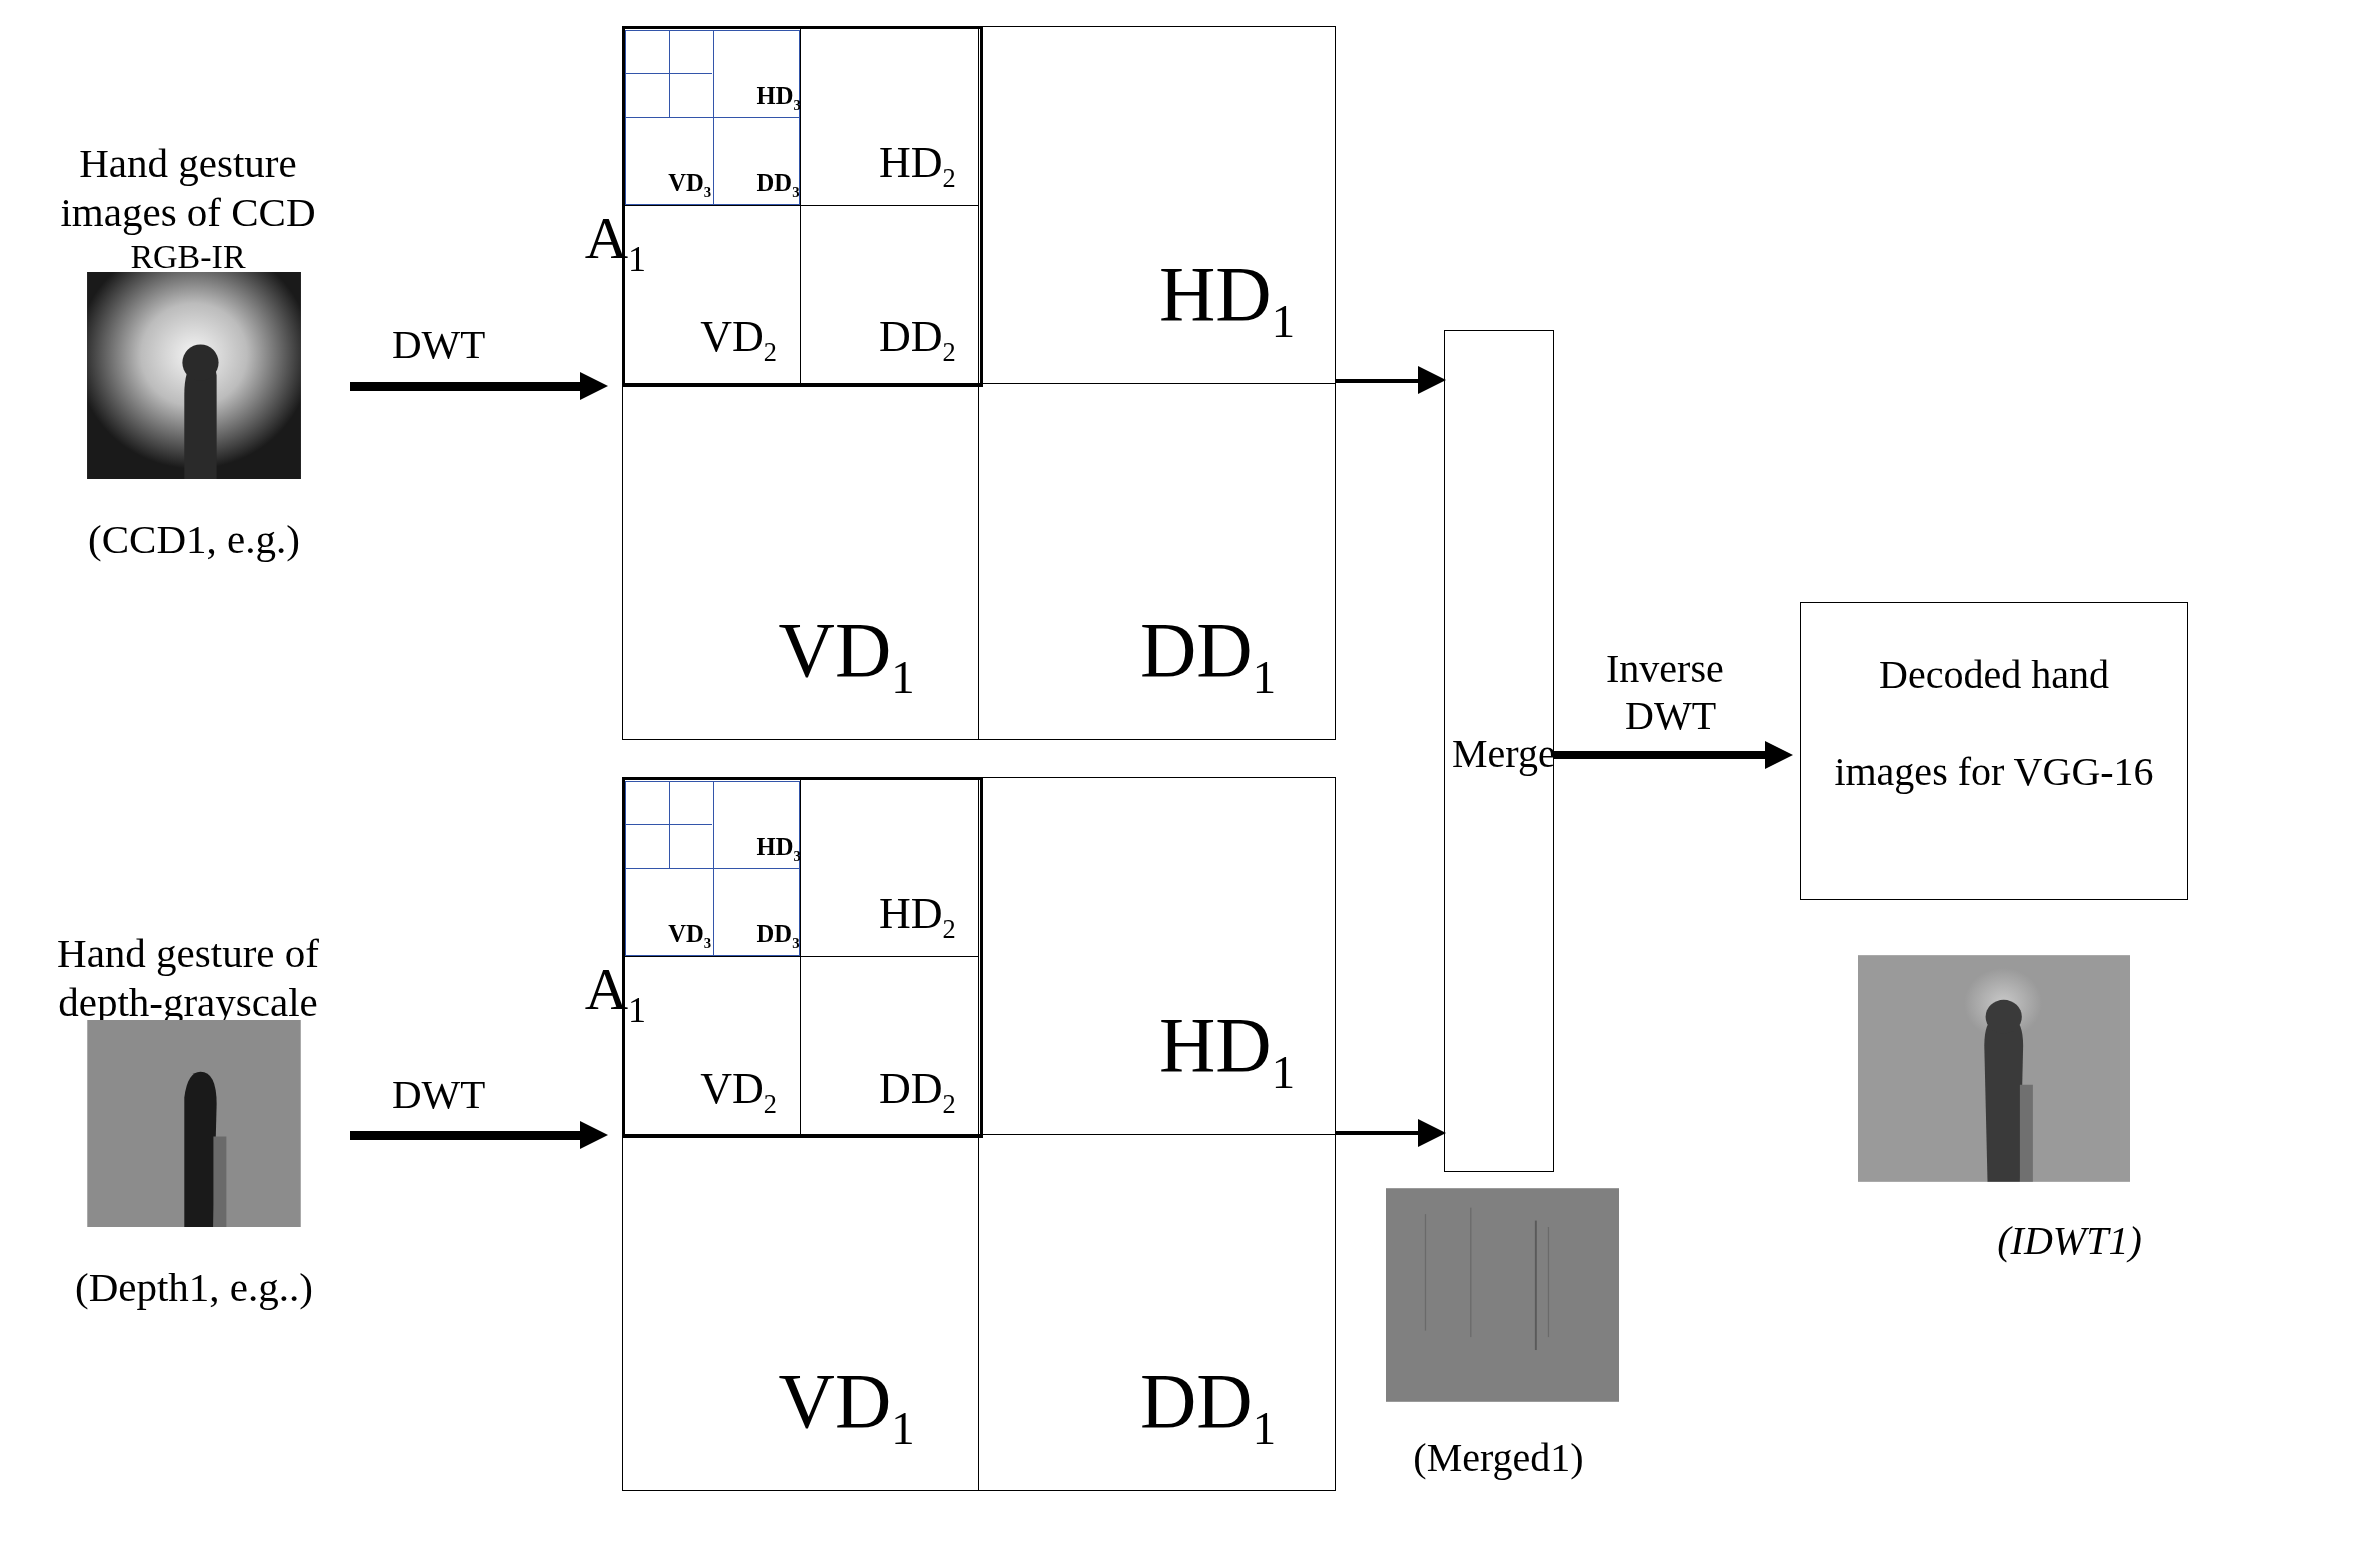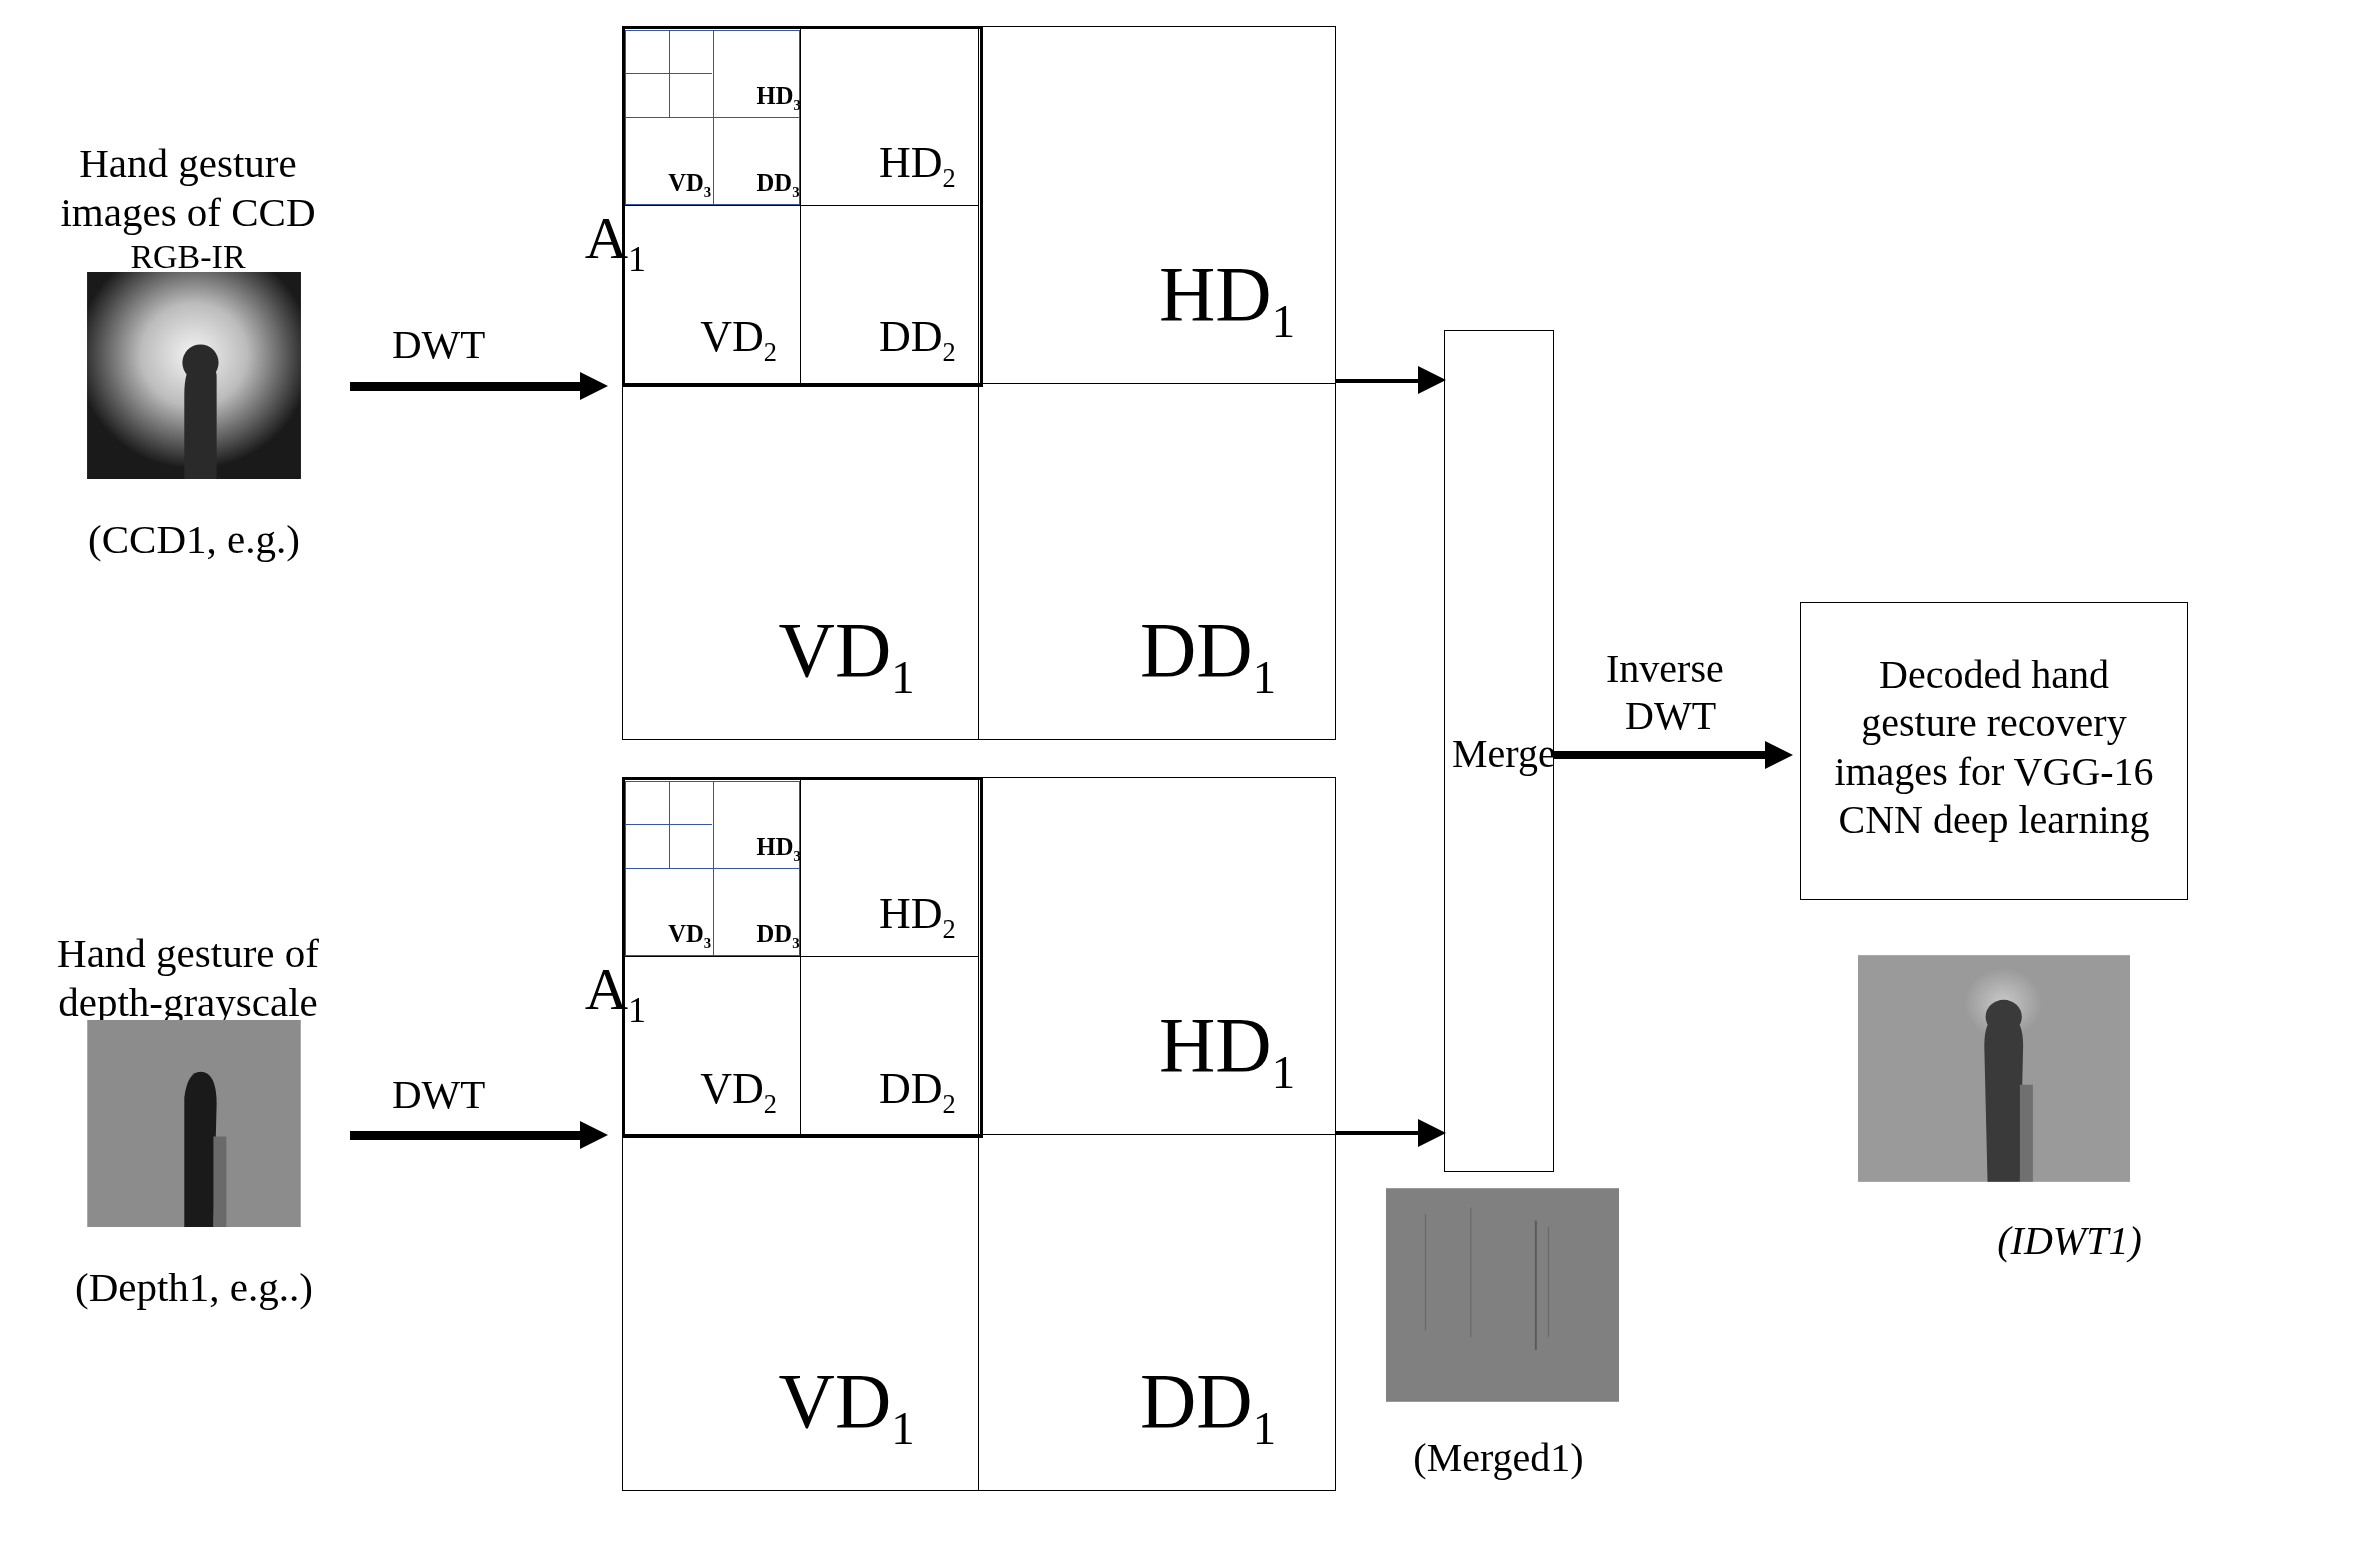--- a/index.html
+++ b/index.html
@@ -213,23 +213,21 @@
   </svg>
   <div class="txt center" style="left:1369px; top:1408px; width:259px; font-size:40px;">(Merged1)</div>
 
   <div class="txt" style="left:1606px; top:647px; font-size:40px;">Inverse</div>
   <div class="txt" style="left:1625px; top:694px; font-size:40px;">DWT</div>
   <div class="line" style="left:1554px; top:751px; width:214px; height:7.8px;"></div>
   <div class="arrow-right" style="left:1765px; top:741px;"></div>
 
   <div class="box" style="left:1800px; top:602px; width:388px; height:298px;"></div>
   <div class="txt center" style="left:1806px; top:625px; width:376px; font-size:40px;">Decoded hand</div>
-  <div class="txt center" style="left:1806px; top:673px; width:376px; font-size:40px;">gesture recovery</div>
   <div class="txt center" style="left:1806px; top:722px; width:376px; font-size:40px;">images for VGG-16</div>
-  <div class="txt center" style="left:1806px; top:770px; width:376px; font-size:40px;">CNN deep learning</div>
 
   <svg style="position:absolute; left:1858px; top:955px; width:272px; height:227px;" viewBox="0 0 420 350" width="272" height="227">
     <rect x="0" y="0" width="420" height="350" fill="#9a9a9a"></rect>
     <defs>
       <radialGradient id="glow2" cx="52%" cy="30%" r="30%">
         <stop offset="0%" stop-color="#c8c8c8"></stop>
         <stop offset="100%" stop-color="#9a9a9a"></stop>
       </radialGradient>
     </defs>
     <rect x="120" y="20" width="200" height="180" fill="url(#glow2)"></rect>

